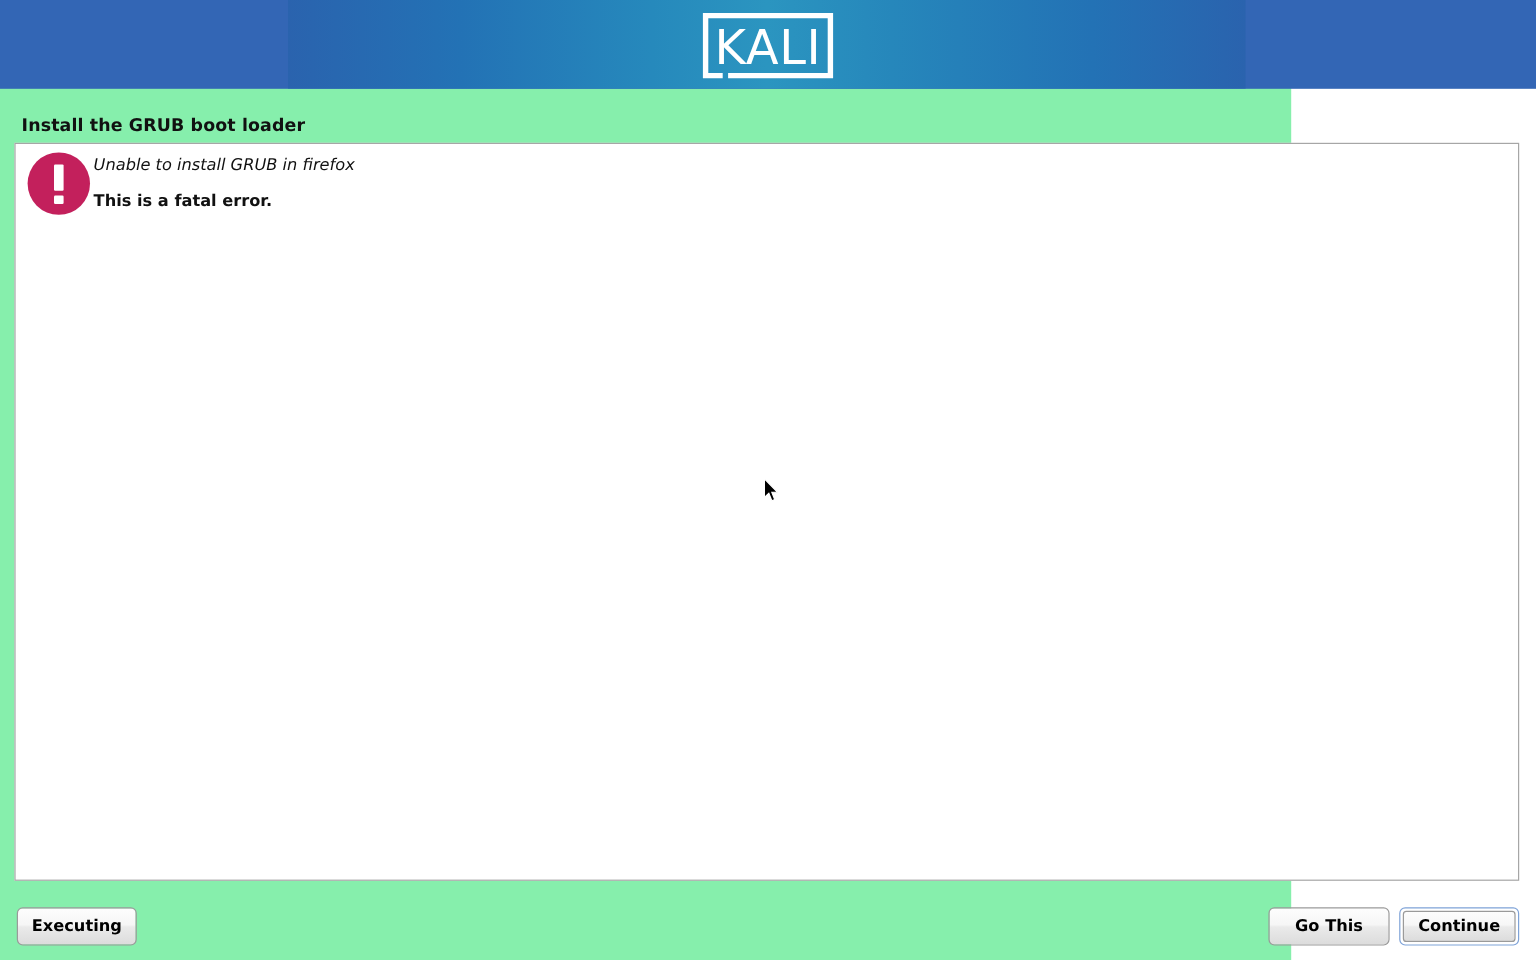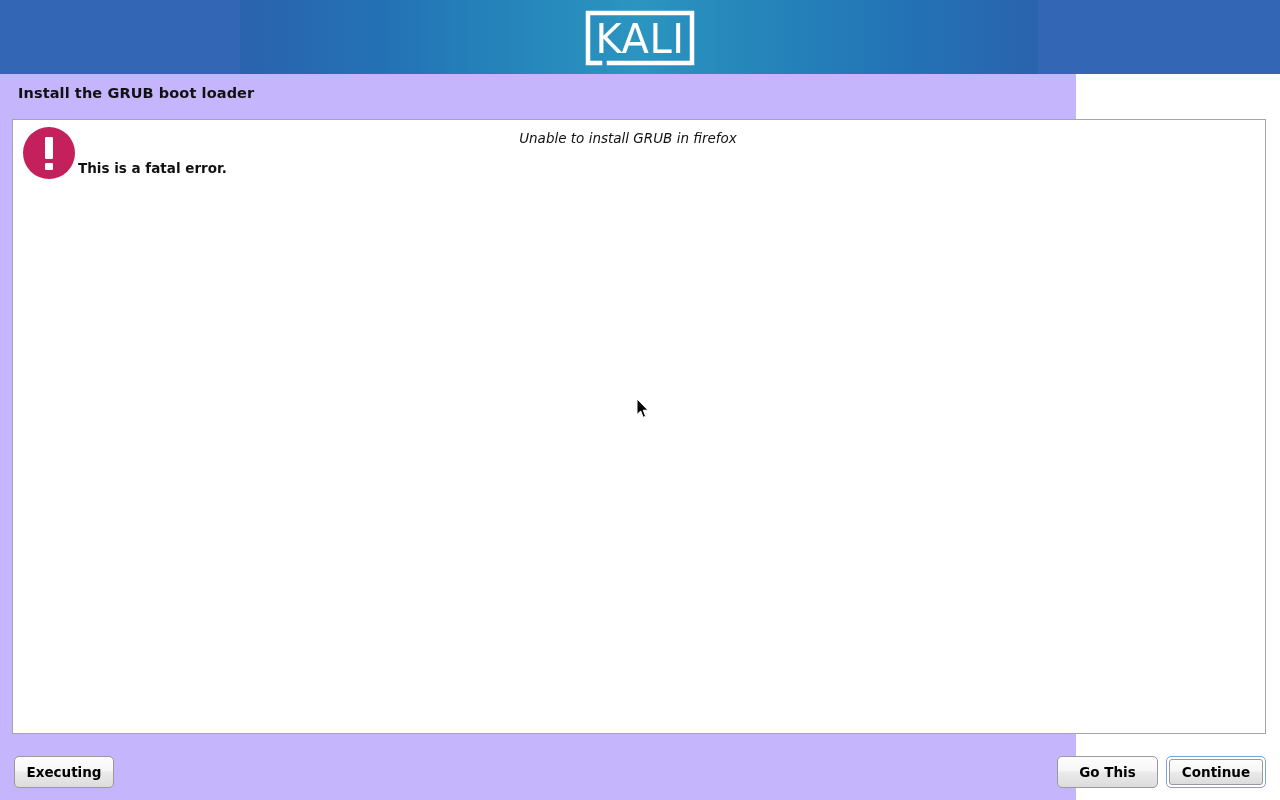--- a/index.html
+++ b/index.html
@@ -9,21 +9,21 @@
     height: 800px;
     overflow: hidden;
     background: #ffffff;
     font-family: "DejaVu Sans", "Liberation Sans", sans-serif;
   }
 
   #screen {
     position: relative;
     width: 1076px;
     height: 800px;
-    background: #c4b5fd;
+    background: #86efac;
   }
 
   
   .banner {
     position: absolute;
     left: 0;
     top: 0;
     width: 1280px;
     height: 74px;
     background: #3366b5;
@@ -54,21 +54,21 @@
     width: 114px;
     height: 60px;
   }
 
   .kali-logo svg { display: block; }
 
   
   .page-title {
     position: absolute;
     left: 18px;
-    top: 85px;
+    top: 97px;
     font-size: 14.5px;
     font-weight: bold;
     color: #111111;
     letter-spacing: 0.1px;
     white-space: nowrap;
   }
 
   
   .content-panel {
     position: absolute;
@@ -120,21 +120,20 @@
     top: 8px;
     width: 1100px;
   }
 
   .error-line-title {
     font-size: 13.5px;
     font-style: italic;
     color: #111111;
     line-height: 20px;
     white-space: nowrap;
-    text-align: center;
   }
 
   .error-line-strong {
     font-size: 13.5px;
     font-weight: bold;
     color: #111111;
     line-height: 20px;
     white-space: nowrap;
   }
 

